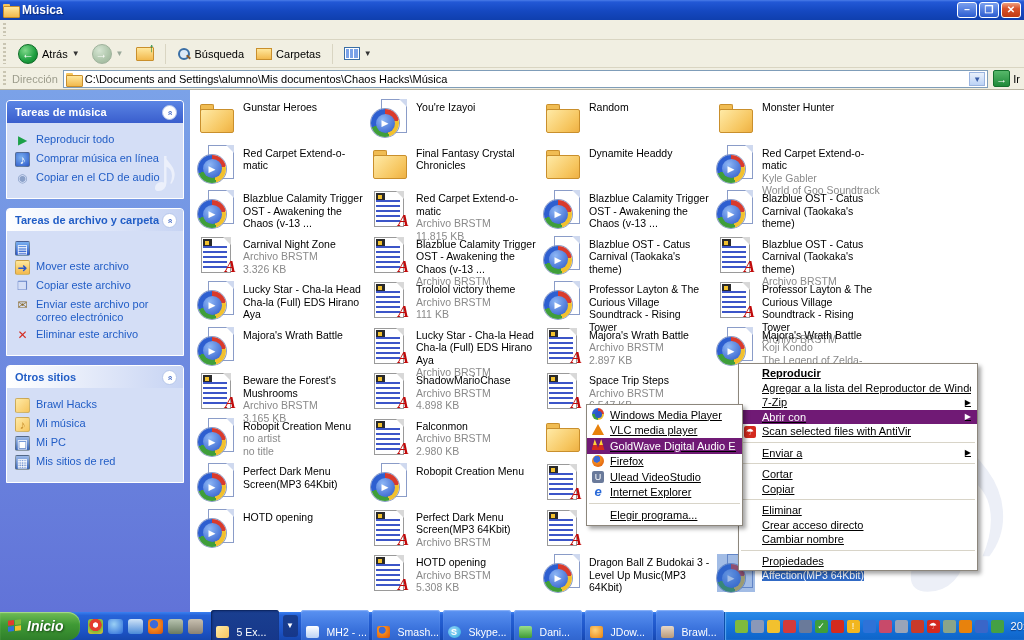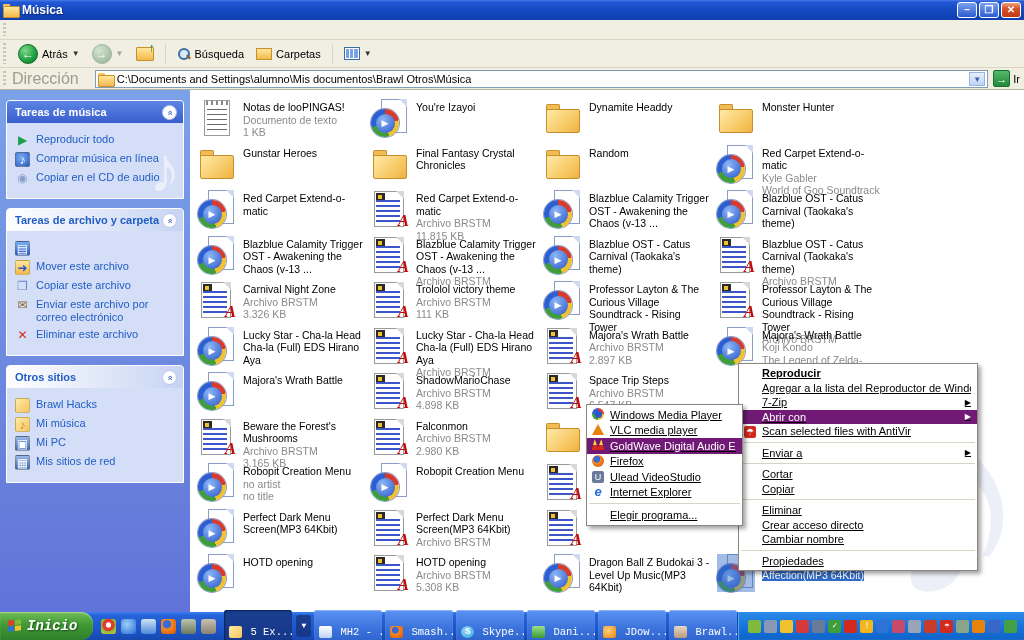--- a/index.html
+++ b/index.html
@@ -41,21 +41,21 @@
   .mag { width:14px; height:14px; position:relative; }
   .mag:before { content:""; position:absolute; left:1px; top:1px; width:8px; height:8px; border:2px solid #3a6ea5; border-radius:50%; background:#dce9f7; }
   .mag:after { content:""; position:absolute; left:9px; top:9px; width:5px; height:2px; background:#8a5a2a; transform:rotate(45deg); }
   .folders-ic { width:16px; height:12px; background:linear-gradient(180deg,#ffe79c,#f2b94d); border:1px solid #c98f2c; }
   .views-ic { width:16px; height:13px; border:1px solid #3a6ea5; background:#fff; display:flex; gap:1px; padding:1px; }
   .views-ic i { flex:1; background:#7aa2e8; }
 
   
   #addressbar { position:absolute; left:0; top:68px; width:1024px; height:22px; background:#f1efe2;
     border-bottom:1px solid #b8b4a2; display:flex; align-items:center; padding:0 4px 0 12px; }
-  #addr-label { font-size:16px; color:#9c9c8c; margin-right:16px; }
+  #addr-label { font-size:11px; color:#9c9c8c; margin-right:5px; }
   #addr-input { flex:1; height:18px; background:#fff; border:1px solid #7f9db9; display:flex; align-items:center; padding:0 2px; }
   #addr-path { font-size:11px; color:#000; margin-left:4px; flex:1; white-space:nowrap; overflow:hidden; }
   #addr-drop { width:16px; height:14px; background:linear-gradient(180deg,#e9f0fb,#bcd3f5); border:1px solid #9ab4e0; font-size:8px; color:#3a5ea8; text-align:center; line-height:13px; }
   #go-btn { display:flex; align-items:center; gap:3px; margin-left:5px; font-size:11px; color:#000; }
   #go-ic { width:17px; height:17px; background:linear-gradient(180deg,#57b86a,#1f8a3a); border:1px solid #14702c; border-radius:2px; color:#fff; font-weight:bold; text-align:center; line-height:16px; font-size:11px; }
 
   
   #main { position:absolute; left:0; top:90px; width:1024px; height:522px; background:#fff; display:flex; }
   #sidebar { width:190px; height:100%; background:linear-gradient(180deg,#7ba2e8,#6173d8); padding:10px 6px 0 6px; overflow:hidden; flex:none; }
   .panel { margin-bottom:9px; border:1px solid #fff; border-radius:4px 4px 0 0; background:#d4def6; }
@@ -135,21 +135,21 @@
   .wmp-s { display:inline-block; width:12px; height:12px; border-radius:50%; background:conic-gradient(#d93a2c 0 25%,#f2c12e 25% 50%,#3f9e3a 50% 75%,#2e5fd0 75% 100%); position:relative; }
   .wmp-s:after { content:""; position:absolute; left:2.5px; top:2.5px; width:7px; height:7px; border-radius:50%; background:#2a57c9; }
   .vlc-s { display:inline-block; width:0; height:0; border-left:6px solid transparent; border-right:6px solid transparent; border-bottom:11px solid #e8820c; }
   .gw-s { display:inline-block; width:13px; height:11px; background:linear-gradient(180deg,#ffd23a 0 55%,#d42a1e 55% 100%); clip-path:polygon(0 100%,25% 0,50% 80%,75% 0,100% 100%); }
   .ff-s { display:inline-block; width:12px; height:12px; border-radius:50%; background:radial-gradient(circle at 40% 35%,#3a6ad8 0 30%,#f58a1f 35%,#d4520a); }
   .ul-s { display:inline-block; width:12px; height:12px; background:#6a7a9a; color:#fff; font-size:9px; line-height:12px; border-radius:2px; }
   .ie-s { display:inline-block; width:13px; color:#2a6ad8; font-weight:bold; font-style:italic; font-size:13px; line-height:12px; }
 
   
   #taskbar { position:absolute; left:0; top:612px; width:948px; height:28px;
-    background:linear-gradient(180deg,#3a80f0 0%,#2663d8 12%,#1c52c4 70%,#1648b0 100%); display:flex; align-items:center; z-index:20;font-family:Liberation Mono, monospace; }
+    background:linear-gradient(180deg,#3a80f0 0%,#2663d8 12%,#1c52c4 70%,#1648b0 100%); display:flex; align-items:center; z-index:20; }
   #start-btn { height:28px; padding:0 16px 0 8px; border-radius:0 12px 12px 0;
     background:linear-gradient(180deg,#72bd57 0%,#3f9a35 45%,#2f7f2a 100%); display:flex; align-items:center; gap:5px;
     box-shadow:inset 0 1px 1px #a8dc90; }
   #start-label { color:#fff; font-weight:bold; font-style:italic; font-size:14px; text-shadow:1px 1px 2px #1a4a16; }
   .winflag { width:14px; height:13px; display:grid; grid-template-columns:6px 6px; grid-template-rows:5px 5px; gap:1px; transform:skewY(-6deg); }
   .winflag i:nth-child(1){background:#e33b2e;} .winflag i:nth-child(2){background:#7fba3c;}
   .winflag i:nth-child(3){background:#2e72d8;} .winflag i:nth-child(4){background:#f2c12e;}
   #quick { display:flex; align-items:center; gap:5px; padding:0 8px; }
   .ql-ic { width:15px; height:15px; border-radius:3px; }
   #task-buttons { display:flex; align-items:center; gap:3px; flex:1; }
@@ -212,21 +212,21 @@
         </span>
       <span class="drop-arrow">▼</span>
     </span>
   </div>
 
   <div id="addressbar">
     <span class="grip"></span>
     <span id="addr-label">Dirección</span>
     <div id="addr-input">
       <span class="mini-folder"></span>
-      <span id="addr-path">C:\Documents and Settings\alumno\Mis documentos\Brawl Otros\Música</span>
+      <span id="addr-path">C:\Documents and Settings\alumno\Mis documentos\Chaos Hacks\Música</span>
       <span id="addr-drop">▼</span>
     </div>
     <span id="go-btn">
       <span id="go-ic">→</span>
       <span>Ir</span>
     </span>
   </div>
 
   <div id="main">
     <div id="sidebar">
@@ -301,28 +301,20 @@
               <span class="lbl">Mis sitios de red</span>
             </div>
           </div>
         </div>
       </div>
     <div id="content">
       <div id="bg-note">♪</div>
       <div id="cols">
           <div class="fcol">
             <div class="tile">
-              <div class="tile-icon ic-note">
-                <div class="pg"></div>
-                <div class="spiral"></div>
-                <div class="tl"></div>
-              </div>
-              <div class="tile-txt"><span class="nm">Notas de looPINGAS!</span><div class="sub">Documento de texto</div><div class="sub">1 KB</div></div>
-            </div>
-            <div class="tile">
               <div class="tile-icon ic-folder">
                 <div class="tab"></div>
                 <div class="body"></div>
               </div>
               <div class="tile-txt"><span class="nm">Gunstar Heroes</span></div>
             </div>
             <div class="tile">
               <div class="tile-icon ic-wmp">
                 <div class="pg"></div>
                 <div class="ring">
@@ -502,28 +494,28 @@
               </div>
               <div class="tile-txt"><span class="nm">HOTD opening</span><div class="sub">Archivo BRSTM</div><div class="sub">5.308 KB</div></div>
             </div>
           </div>
           <div class="fcol">
             <div class="tile">
               <div class="tile-icon ic-folder">
                 <div class="tab"></div>
                 <div class="body"></div>
               </div>
-              <div class="tile-txt"><span class="nm">Dynamite Headdy</span></div>
+              <div class="tile-txt"><span class="nm">Random</span></div>
             </div>
             <div class="tile">
               <div class="tile-icon ic-folder">
                 <div class="tab"></div>
                 <div class="body"></div>
               </div>
-              <div class="tile-txt"><span class="nm">Random</span></div>
+              <div class="tile-txt"><span class="nm">Dynamite Headdy</span></div>
             </div>
             <div class="tile">
               <div class="tile-icon ic-wmp">
                 <div class="pg"></div>
                 <div class="ring">
                   <div class="core">▶</div>
                 </div>
               </div>
               <div class="tile-txt"><span class="nm">Blazblue Calamity Trigger OST - Awakening the Chaos (v-13 ...</span></div>
             </div>

